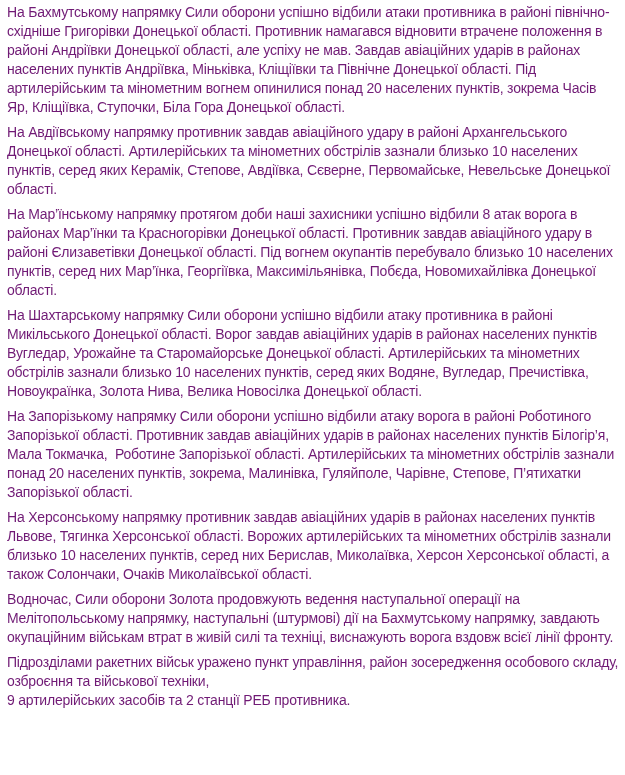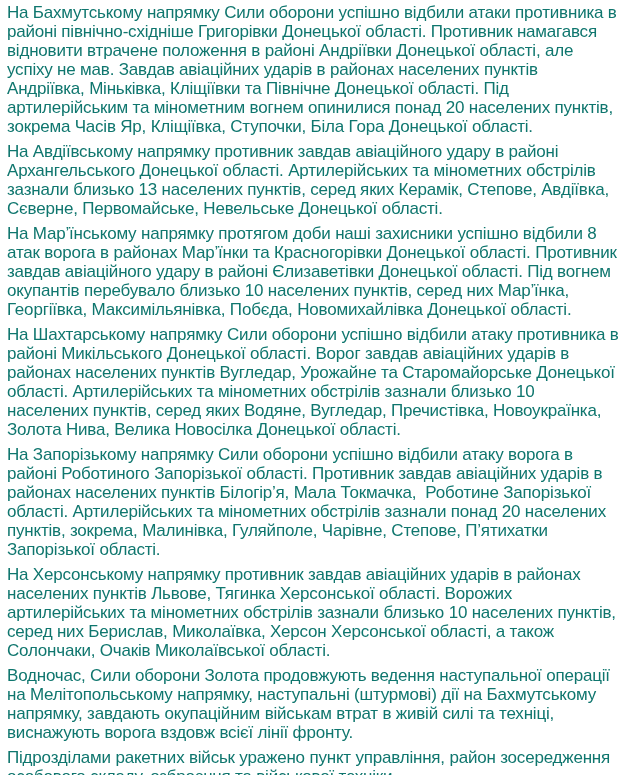--- a/index.html
+++ b/index.html
@@ -10,35 +10,35 @@
   .page {
     box-sizing: border-box;
     width: 625px;
     min-height: 775px;
     padding: 3px 6px 0 7px;
     background: #ffffff;
   }
   .para {
     margin: 0 0 6px 0;
     font-family: "Liberation Sans", "DejaVu Sans", sans-serif;
-    font-size: 17px;
+    font-size: 14px;
     line-height: 19px;
     letter-spacing: -0.2px;
-    color: #0f766e;
+    color: #701a75;
     white-space: pre-wrap;
   }
 </style>
 </head>
 <body>
 
 <div class="page">
   <div>
     <p class="para">На Бахмутському напрямку Сили оборони успішно відбили атаки противника в районі північно-східніше Григорівки Донецької області. Противник намагався відновити втрачене положення в районі Андріївки Донецької області, але успіху не мав. Завдав авіаційних ударів в районах населених пунктів Андріївка, Міньківка, Кліщіївки та Північне Донецької області. Під артилерійським та мінометним вогнем опинилися понад 20 населених пунктів, зокрема Часів Яр, Кліщіївка, Ступочки, Біла Гора Донецької області.</p>
-    <p class="para">На Авдіївському напрямку противник завдав авіаційного удару в районі Архангельського Донецької області. Артилерійських та мінометних обстрілів зазнали близько 13 населених пунктів, серед яких Керамік, Степове, Авдіївка, Сєверне, Первомайське, Невельське Донецької області.</p>
+    <p class="para">На Авдіївському напрямку противник завдав авіаційного удару в районі Архангельського Донецької області. Артилерійських та мінометних обстрілів зазнали близько 10 населених пунктів, серед яких Керамік, Степове, Авдіївка, Сєверне, Первомайське, Невельське Донецької області.</p>
     <p class="para">На Мар’їнському напрямку протягом доби наші захисники успішно відбили 8 атак ворога в районах Мар’їнки та Красногорівки Донецької області. Противник завдав авіаційного удару в районі Єлизаветівки Донецької області. Під вогнем окупантів перебувало близько 10 населених пунктів, серед них Мар’їнка, Георгіївка, Максимільянівка, Побєда, Новомихайлівка Донецької області.</p>
     <p class="para">На Шахтарському напрямку Сили оборони успішно відбили атаку противника в районі Микільського Донецької області. Ворог завдав авіаційних ударів в районах населених пунктів Вугледар, Урожайне та Старомайорське Донецької області. Артилерійських та мінометних обстрілів зазнали близько 10 населених пунктів, серед яких Водяне, Вугледар, Пречистівка, Новоукраїнка, Золота Нива, Велика Новосілка Донецької області.</p>
     <p class="para">На Запорізькому напрямку Сили оборони успішно відбили атаку ворога в районі Роботиного Запорізької області. Противник завдав авіаційних ударів в районах населених пунктів Білогір’я, Мала Токмачка,  Роботине Запорізької області. Артилерійських та мінометних обстрілів зазнали понад 20 населених пунктів, зокрема, Малинівка, Гуляйполе, Чарівне, Степове, П’ятихатки Запорізької області.</p>
     <p class="para">На Херсонському напрямку противник завдав авіаційних ударів в районах населених пунктів Львове, Тягинка Херсонської області. Ворожих артилерійських та мінометних обстрілів зазнали близько 10 населених пунктів, серед них Берислав, Миколаївка, Херсон Херсонської області, а також Солончаки, Очаків Миколаївської області.</p>
     <p class="para">Водночас, Сили оборони Золота продовжують ведення наступальної операції на Мелітопольському напрямку, наступальні (штурмові) дії на Бахмутському напрямку, завдають окупаційним військам втрат в живій силі та техніці, виснажують ворога вздовж всієї лінії фронту.</p>
     <p class="para">Підрозділами ракетних військ уражено пункт управління, район зосередження особового складу, озброєння та військової техніки,
-3 артилерійських засобів та 2 станції РЕБ противника.</p>
+9 артилерійських засобів та 2 станції РЕБ противника.</p>
   </div>
 </div>
 
 </body></html>

